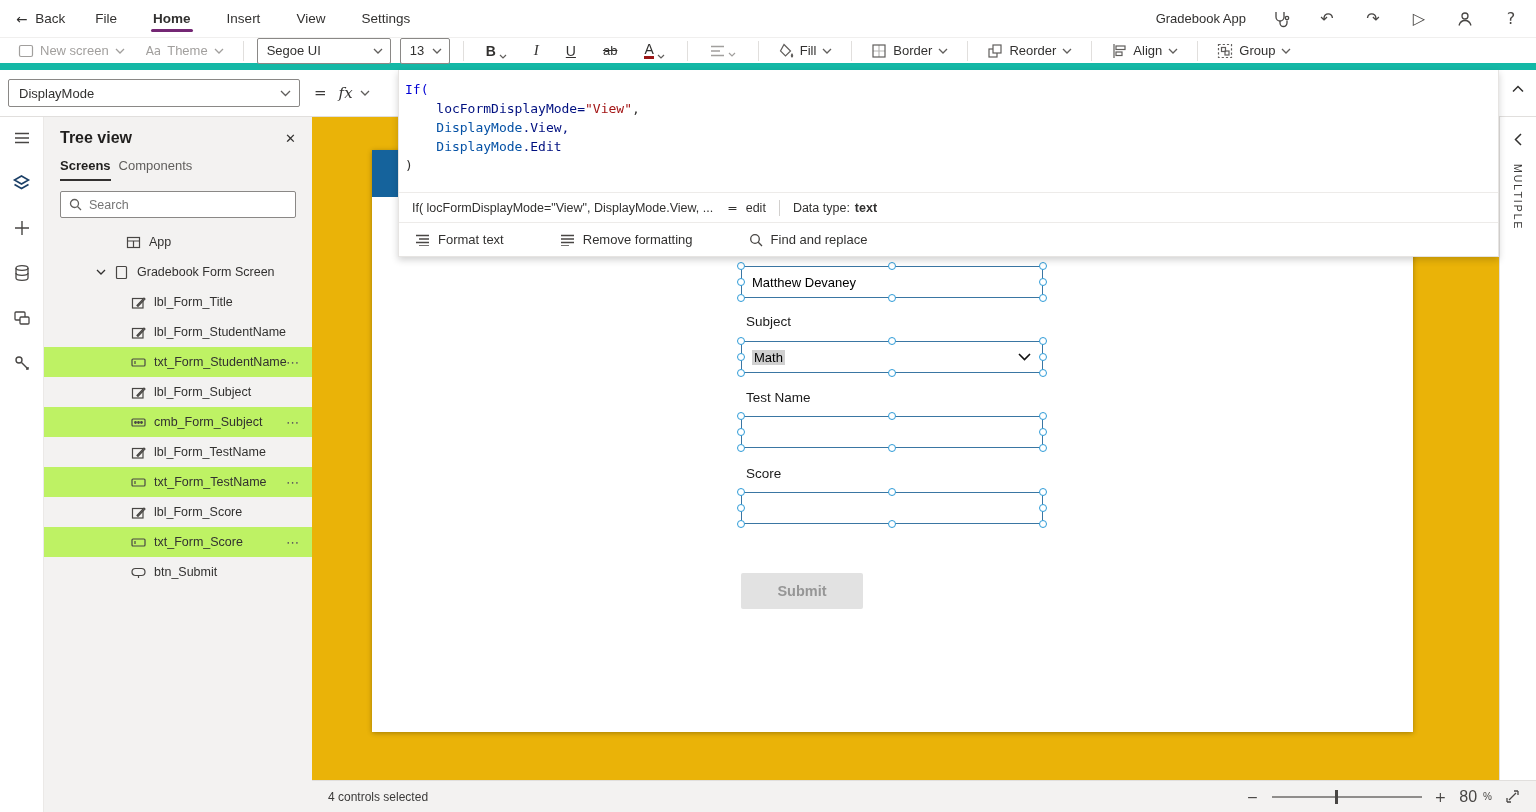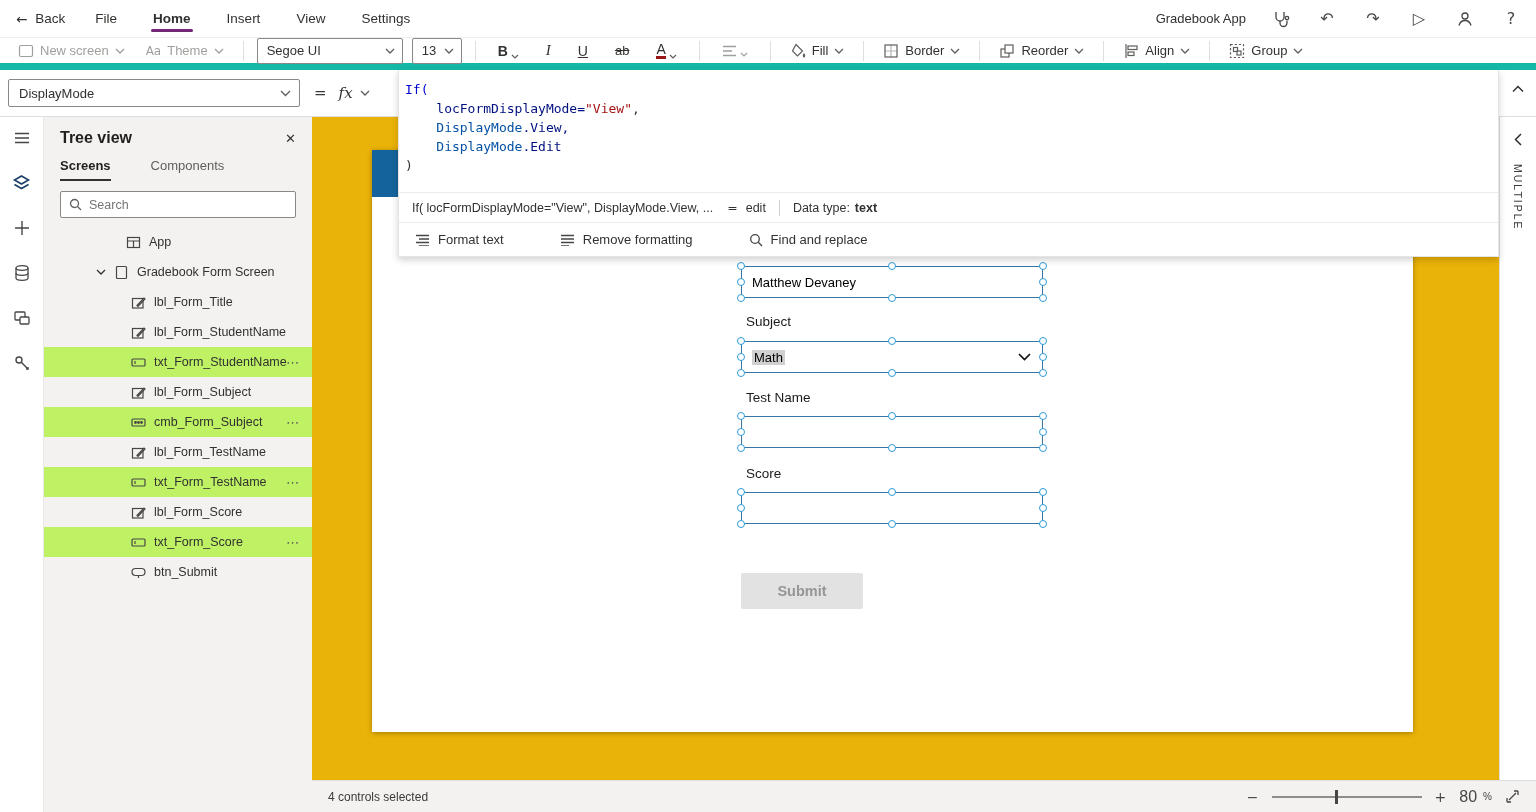--- a/index.html
+++ b/index.html
@@ -27,21 +27,21 @@
 
   
   .toolbar{position:absolute;top:38px;left:0;width:100%;height:32px;background:#fff;
     border-bottom:7px solid #14b8a6;display:flex;align-items:center;padding:0 12px;gap:9px;
     font-size:13px;white-space:nowrap}
   .tbtn{display:flex;align-items:center;gap:6px;padding:3px 6px;cursor:pointer}
   .tbtn.disabled{color:#a19f9d}
   .divider{width:1px;height:20px;background:#e1dfdd;margin:0 4px;flex:none}
   .select{display:flex;align-items:center;justify-content:space-between;border:1px solid #8a8886;
     border-radius:2px;height:26px;padding:0 7px 0 9px;background:#fff;cursor:pointer}
-  .font-select{width:146px}
+  .font-select{width:134px}
   .size-select{width:50px}
   .fmt{display:flex;align-items:flex-end;gap:3px;padding:2px 9px;font-size:14px;cursor:pointer}
   .b-bold{font-weight:bold}
   .b-italic{font-family:"Liberation Serif",serif;font-style:italic;font-size:15px}
   .b-under{text-decoration:underline}
   .b-strike{text-decoration:line-through;font-size:13px}
   .b-fontcolor{border-bottom:3px solid #9a1616;line-height:1.05}
 
   
   .formula-row{position:absolute;top:70px;left:0;width:100%;height:47px;background:#fff;
@@ -75,21 +75,21 @@
   .rail{position:absolute;left:0;top:117px;width:44px;height:695px;background:#fff;
     border-right:1px solid #ebe9e7;display:flex;flex-direction:column;align-items:center;
     padding-top:9px;gap:21px}
   .rail-item{width:24px;height:24px;display:flex;align-items:center;justify-content:center;cursor:pointer}
 
   
   .tree{position:absolute;left:44px;top:117px;width:268px;height:695px;background:#f3f2f1;overflow:hidden}
   .tree-head{display:flex;align-items:center;justify-content:space-between;padding:12px 16px 4px 16px}
   .tree-title{font-size:16px;font-weight:bold;color:#201f1e}
   .close{font-size:13px;color:#323130;cursor:pointer}
-  .tree-tabs{display:flex;gap:40px;padding:7px 16px 0}
+  .tree-tabs{display:flex;gap:8px;padding:7px 16px 0}
   .ttab{font-size:13px;color:#605e5c;padding-bottom:6px;cursor:pointer;border-bottom:2px solid transparent}
   .ttab.active{color:#201f1e;font-weight:bold;border-bottom-color:#323130}
   .search-box{margin:10px 16px 0;height:27px;background:#fff;border:1px solid #8a8886;border-radius:2px;
     display:flex;align-items:center;padding:0 8px;gap:7px}
   .search-box input{border:none;outline:none;flex:1;font-size:12.5px;font-family:inherit;color:#323130;background:transparent}
   .tree-items{margin-top:9px}
   .titem{height:30px;display:flex;align-items:center;gap:8px;font-size:12.5px;color:#323130;
     cursor:pointer;position:relative}
   .titem.sel{background:#bef264}
   .titem .more{position:absolute;right:12px;color:#605e5c;font-size:13px;letter-spacing:1px;cursor:pointer}

